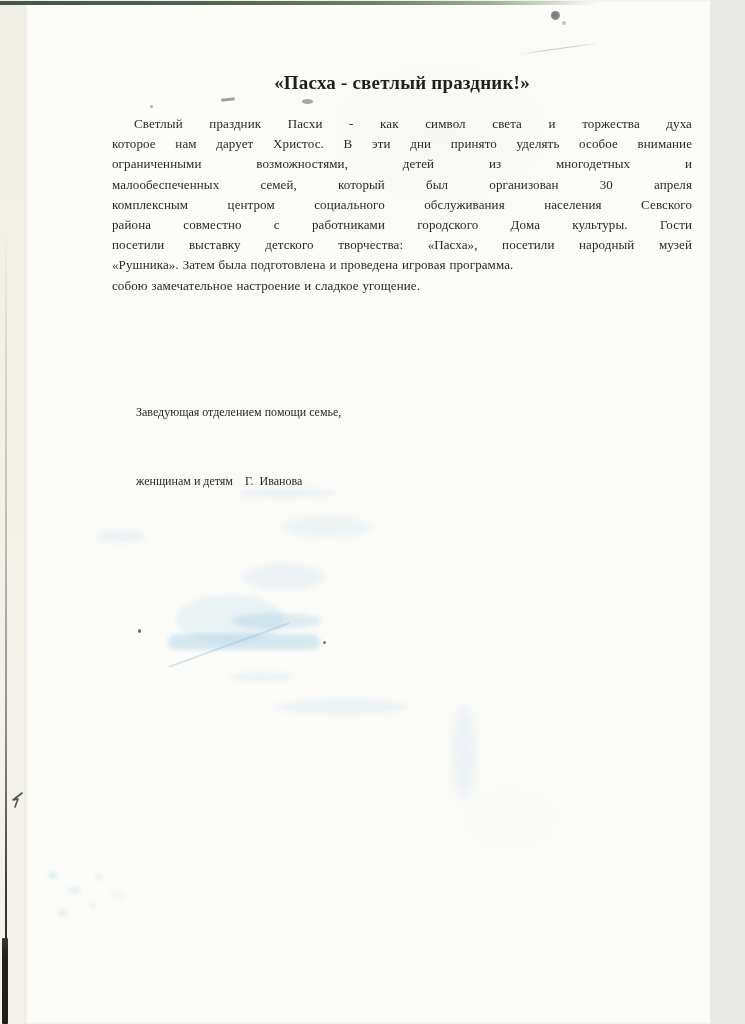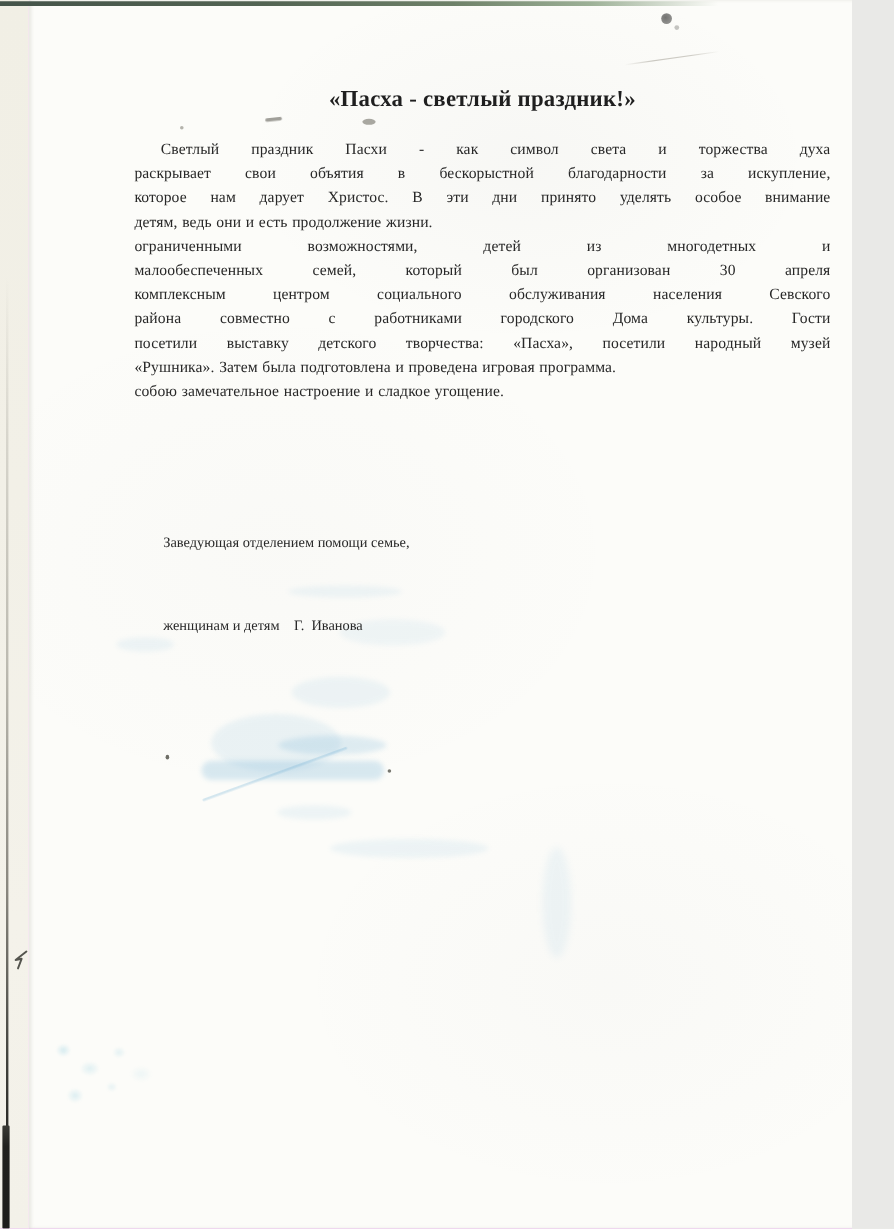--- a/index.html
+++ b/index.html
@@ -156,23 +156,21 @@
     <div class="bleed bl-10"></div>
     <div class="bleed-diag"></div>
     <div class="bleed-patch"></div>
   </div>
 
   <div class="content">
     <h1 class="doc-title">«Пасха - светлый праздник!»</h1>
 
     <div>
       <div class="pline first">Светлый праздник Пасхи - как символ света и торжества духа</div>
-      <div class="pline">раскрывает свои объятия в бескорыстной благодарности за искупление,</div>
       <div class="pline">которое нам дарует Христос. В эти дни принято уделять особое внимание</div>
-      <div class="pline last">детям, ведь они и есть продолжение жизни.</div>
     </div>
 
     <div>
       <div class="pline">ограниченными возможностями, детей из многодетных и</div>
       <div class="pline">малообеспеченных семей, который был организован 30 апреля</div>
       <div class="pline">комплексным центром социального обслуживания населения Севского</div>
       <div class="pline">района совместно с работниками городского Дома культуры. Гости</div>
       <div class="pline">посетили выставку детского творчества: «Пасха», посетили народный музей</div>
       <div class="pline last">«Рушника». Затем была подготовлена и проведена игровая программа.</div>
     </div>

